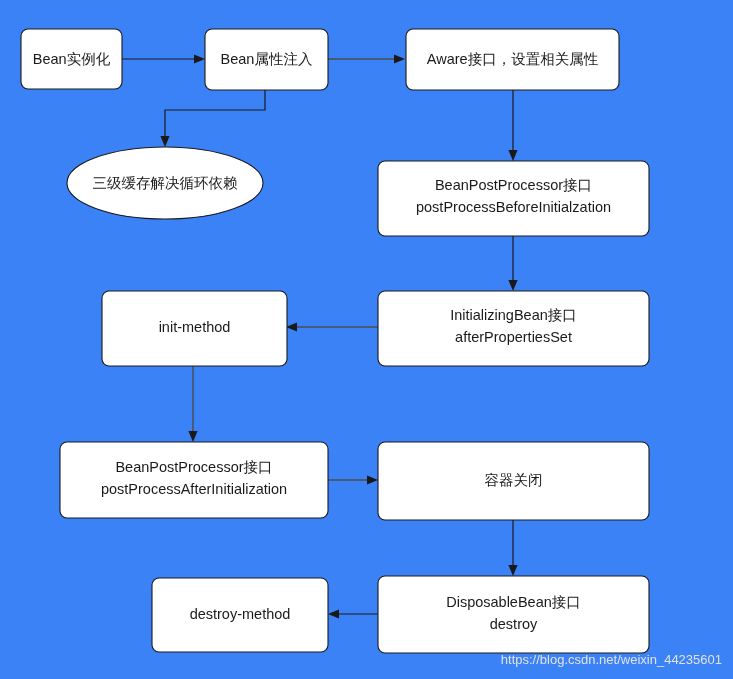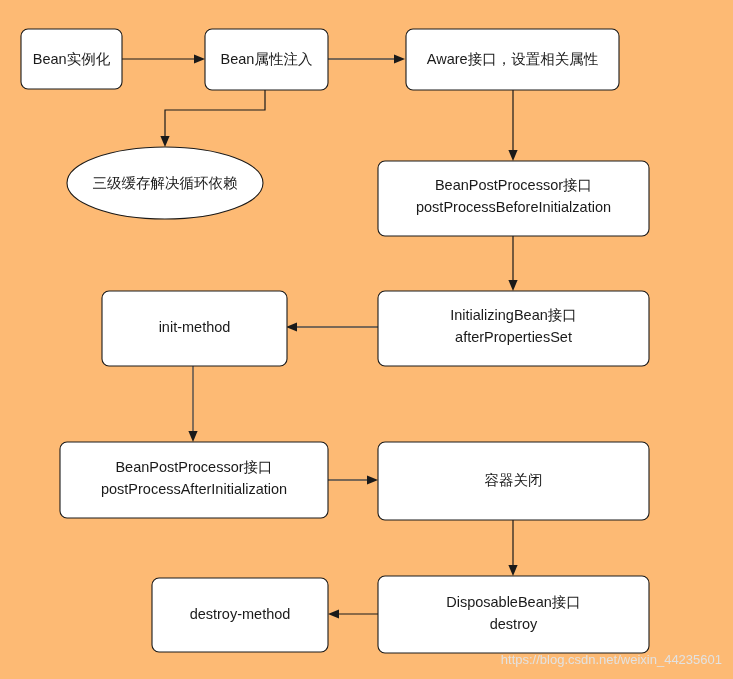--- a/index.html
+++ b/index.html
@@ -7,21 +7,21 @@
     padding: 0;
     background: #ffffff;
   }
   body {
     font-family: "Liberation Sans", "DejaVu Sans", sans-serif;
   }
   #diagram-canvas {
     position: relative;
     width: 733px;
     height: 679px;
-    background: #fdba74;
+    background: #3b82f6;
     overflow: hidden;
   }
   svg.flow {
     position: absolute;
     top: 0;
     left: 0;
     width: 733px;
     height: 679px;
   }
   .node-shape {

